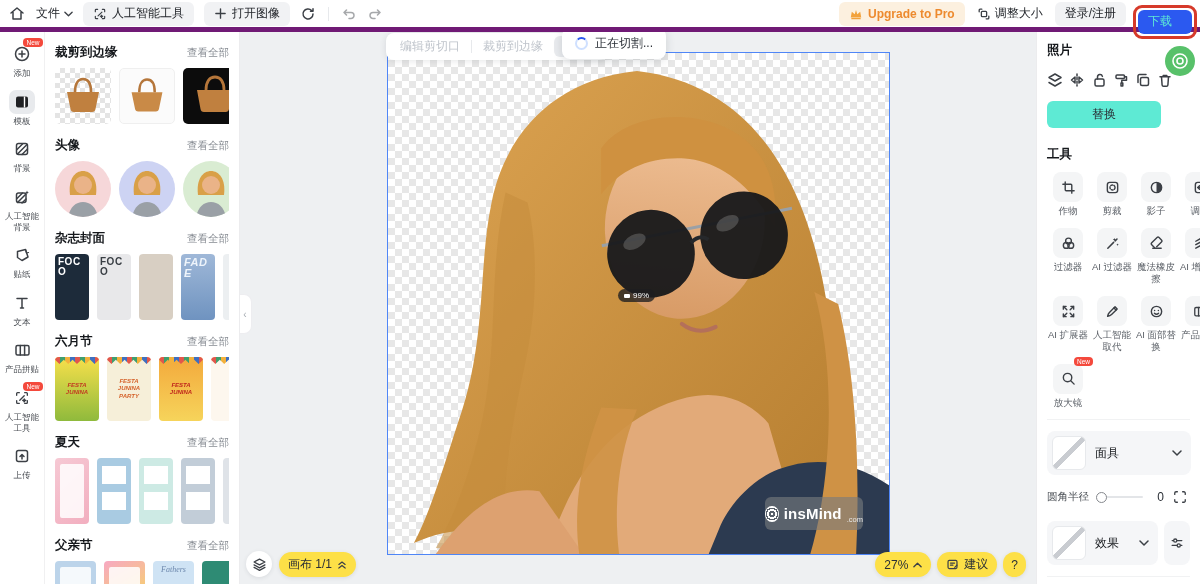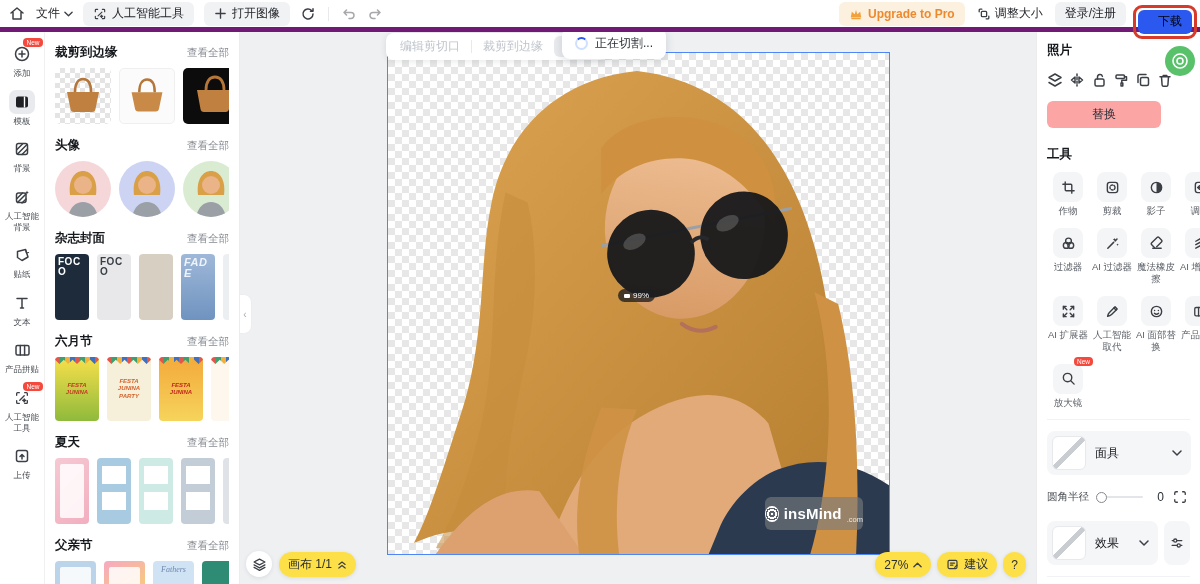--- a/index.html
+++ b/index.html
@@ -9,21 +9,21 @@
 
   
   #topbar { position:absolute; left:0; top:0; width:1200px; height:32px; background:#fff; border-bottom:5px solid #701a75; display:flex; align-items:center; padding:0 8px; z-index:30; }
   .tb-left { display:flex; align-items:center; gap:10px; }
   .tb-btn { display:flex; align-items:center; gap:5px; background:#f1f2f4; border-radius:6px; height:24px; padding:0 10px; font-size:12px; color:#23262b; cursor:pointer; }
   .tb-plain { display:flex; align-items:center; gap:4px; font-size:12px; color:#23262b; cursor:pointer; }
   .tb-divider { width:1px; height:14px; background:#e7e9ec; margin:0 2px; }
   .tb-right { margin-left:auto; display:flex; align-items:center; gap:12px; }
   .upgrade { background:#fcf0df; color:#ed8a2e; font-weight:bold; }
   .login { background:#f1f2f4; }
-  .download { background:#2b59f0; color:#000000; position:relative; width:54px; justify-content:flex-end;margin-top:16px; }
+  .download { background:#2b59f0; color:#5eead4; position:relative; width:54px; justify-content:flex-start;margin-top:16px; }
   .annotation { position:absolute; left:-5px; top:-5px; width:64px; height:34px; border:3px solid #d63a2a; border-radius:9px; pointer-events:none; }
   .ghost { opacity:.45; }
 
   
   #rail { position:absolute; left:0; top:32px; width:45px; bottom:0; background:#fff; border-right:1px solid #f0f0f1; display:flex; flex-direction:column; align-items:center; padding-top:10px; z-index:20; }
   .rail-item { display:flex; flex-direction:column; align-items:center; margin-bottom:11px; cursor:pointer; position:relative; width:45px; }
   .ric { width:26px; height:24px; display:flex; align-items:center; justify-content:center; }
   .rail-item.sel .ric { background:#e8eaed; border-radius:7px; }
   .rlabel { font-size:8.5px; color:#4a4e54; text-align:center; line-height:1.25; margin-top:2px; width:40px; }
   .newbadge { position:absolute; top:-4px; right:2px; background:#f4493c; color:#fff; font-size:6.5px; padding:1px 3px; border-radius:4px; line-height:1.1; }
@@ -90,21 +90,21 @@
   #bl { position:absolute; left:6px; bottom:7px; display:flex; gap:7px; align-items:center; }
   .roundbtn { width:26px; height:26px; border-radius:50%; background:#fff; box-shadow:0 1px 4px rgba(40,50,60,.10); display:flex; align-items:center; justify-content:center; cursor:pointer; }
   #br { position:absolute; right:10px; bottom:7px; display:flex; gap:6px; align-items:center; }
 
   
   #inspector { position:absolute; right:0; top:32px; width:164px; bottom:0; background:#fff; border-left:1px solid #ececee; padding:10px; z-index:20; }
   .insp-title { font-size:12.5px; font-weight:bold; color:#15181c; }
   #avatar { position:absolute; right:5px; top:14px; width:30px; height:30px; border-radius:50%; background:#58c16a; display:flex; align-items:center; justify-content:center; }
   #iconrow { display:flex; justify-content:space-between; width:126px; margin-top:13px; }
   #iconrow span { cursor:pointer; }
-  .replace-btn { margin-top:13px; width:114px; height:27px; background:#fca5a5; border-radius:6px; display:flex; align-items:center; justify-content:center; font-size:12px; color:#2a2f36; cursor:pointer; }
+  .replace-btn { margin-top:13px; width:114px; height:27px; background:#5eead4; border-radius:6px; display:flex; align-items:center; justify-content:center; font-size:12px; color:#2a2f36; cursor:pointer; }
   .tools-title { margin-top:18px; }
   #toolgrid { margin-top:9px; display:grid; grid-template-columns:repeat(4,1fr); row-gap:12px; column-gap:2px; }
   .tool { display:flex; flex-direction:column; align-items:center; cursor:pointer; position:relative; }
   .tbtn { width:30px; height:30px; background:#f4f5f6; border-radius:8px; display:flex; align-items:center; justify-content:center; }
   .tlabel { margin-top:3px; font-size:9.5px; color:#5a5f66; text-align:center; line-height:1.2; width:42px; }
   .tool .newbadge { top:-7px; right:-4px; }
   .hr { height:1px; background:#f1f2f3; margin:11px 0; }
   .maskrow { width:144px; height:44px; background:#f5f6f8; border-radius:8px; display:flex; align-items:center; padding:0 9px 0 5px; gap:9px; cursor:pointer; }
   .maskthumb { width:34px; height:34px; background:#fff linear-gradient(135deg,transparent 45%,#c9ccd1 45% 55%,transparent 55%); border:1px solid #e7e9ec; border-radius:6px; }
   .masklabel { font-size:12px; color:#15181c; flex:1; }

